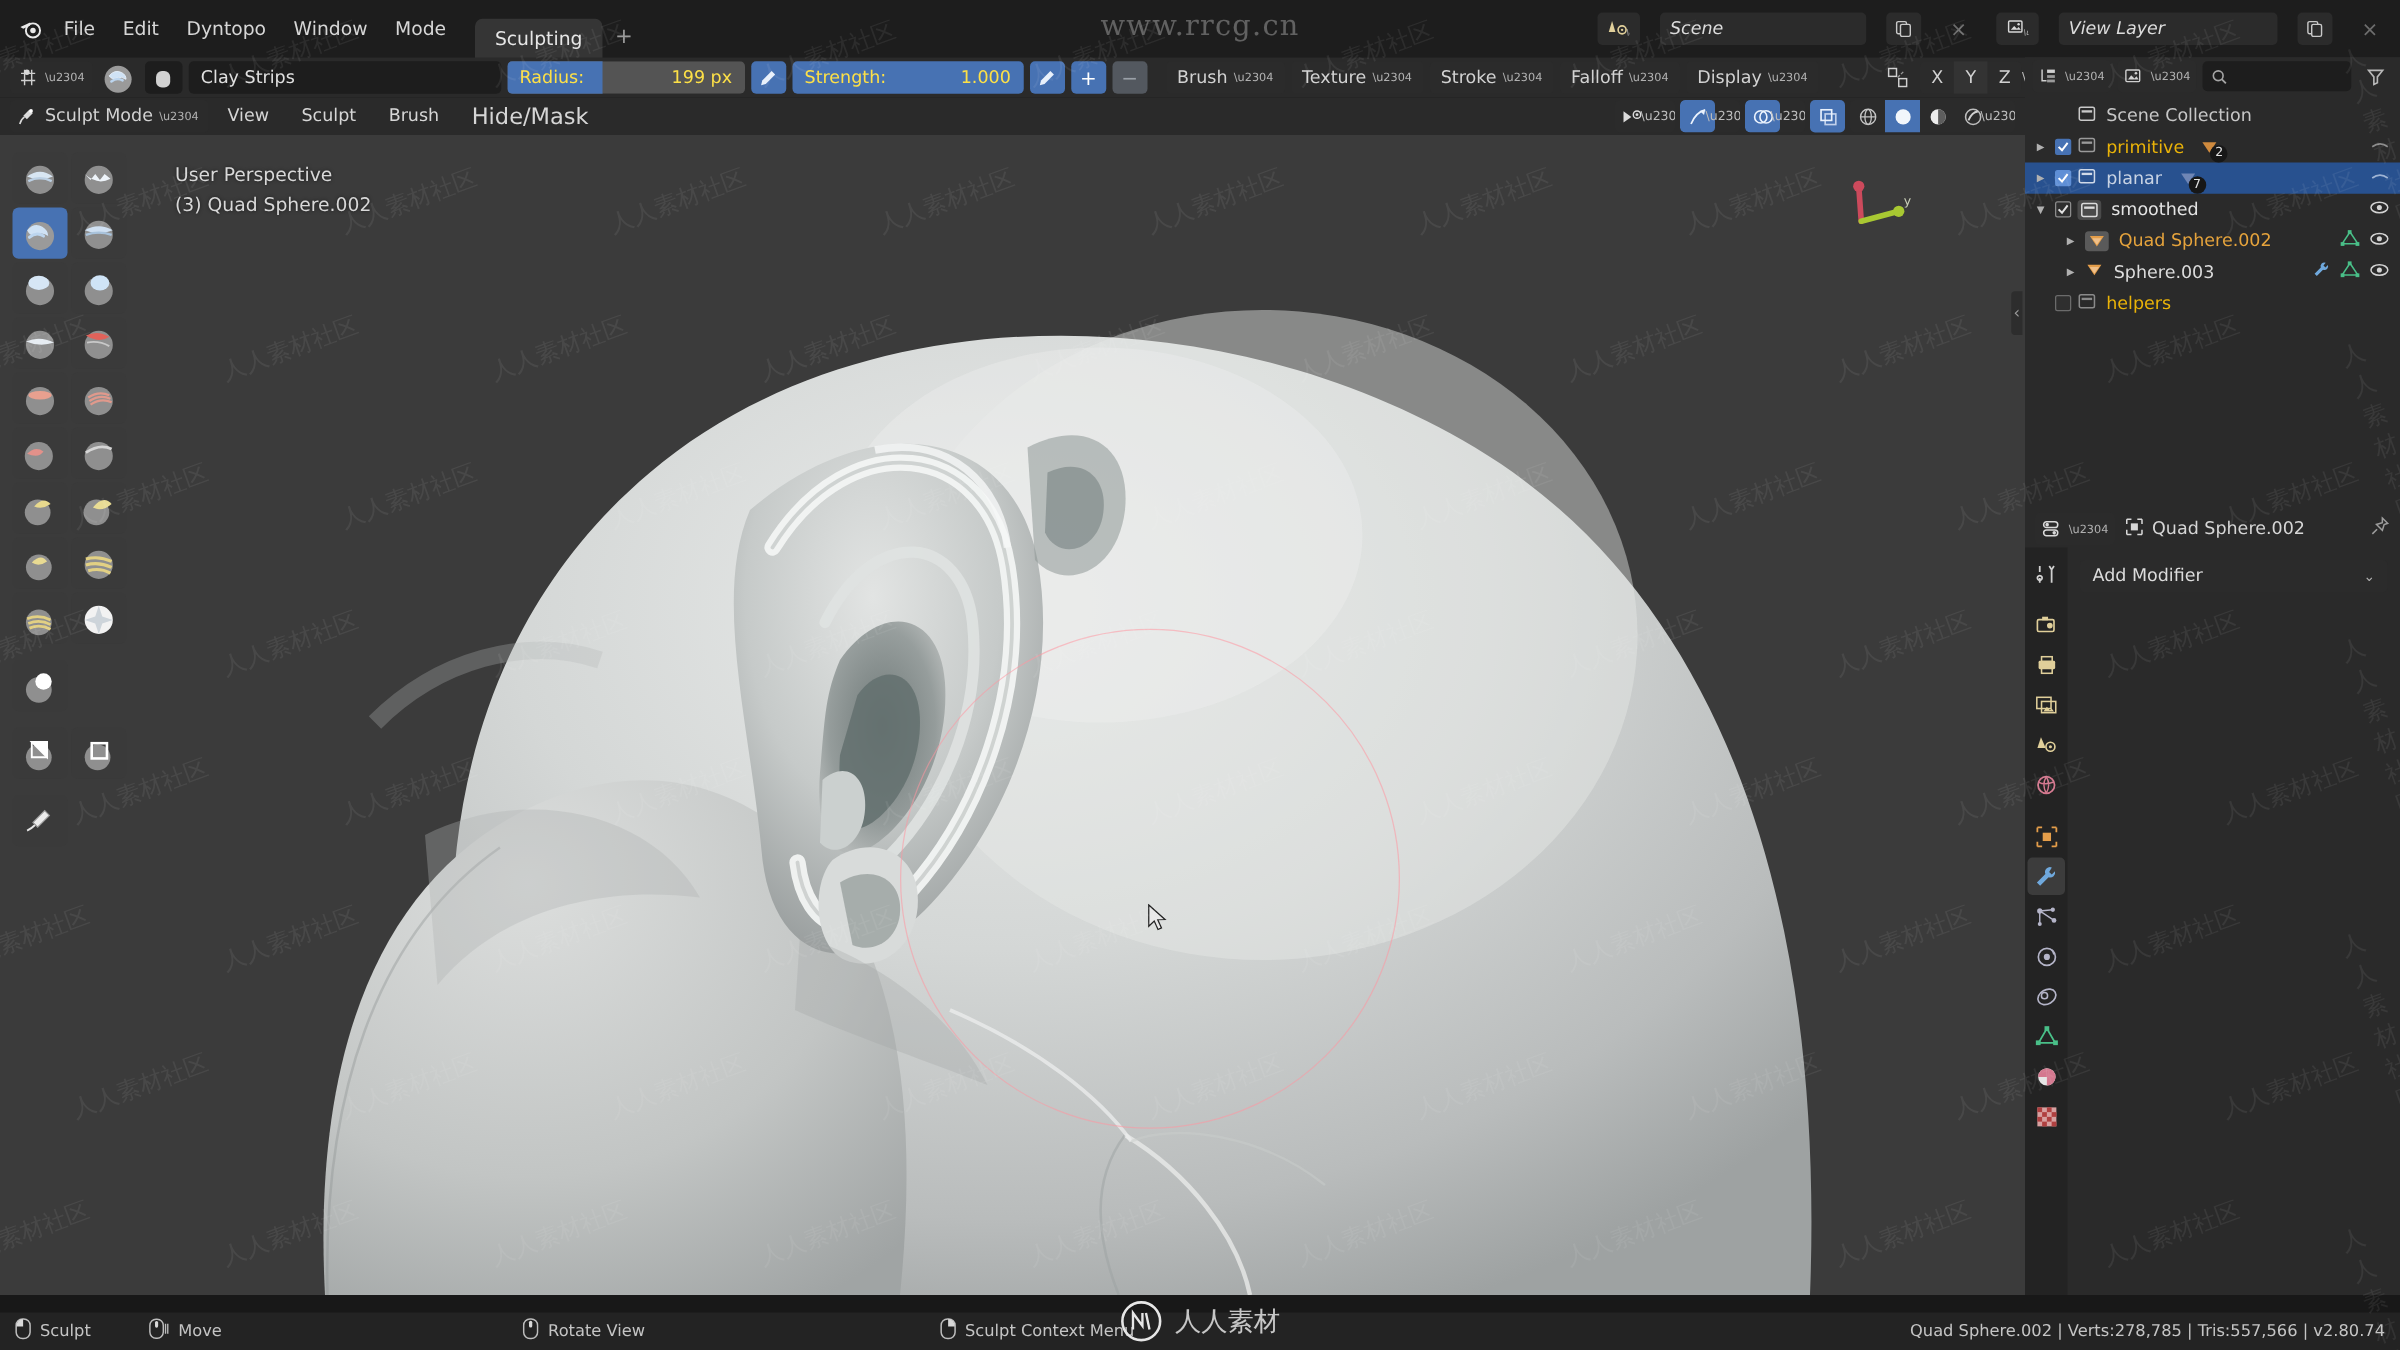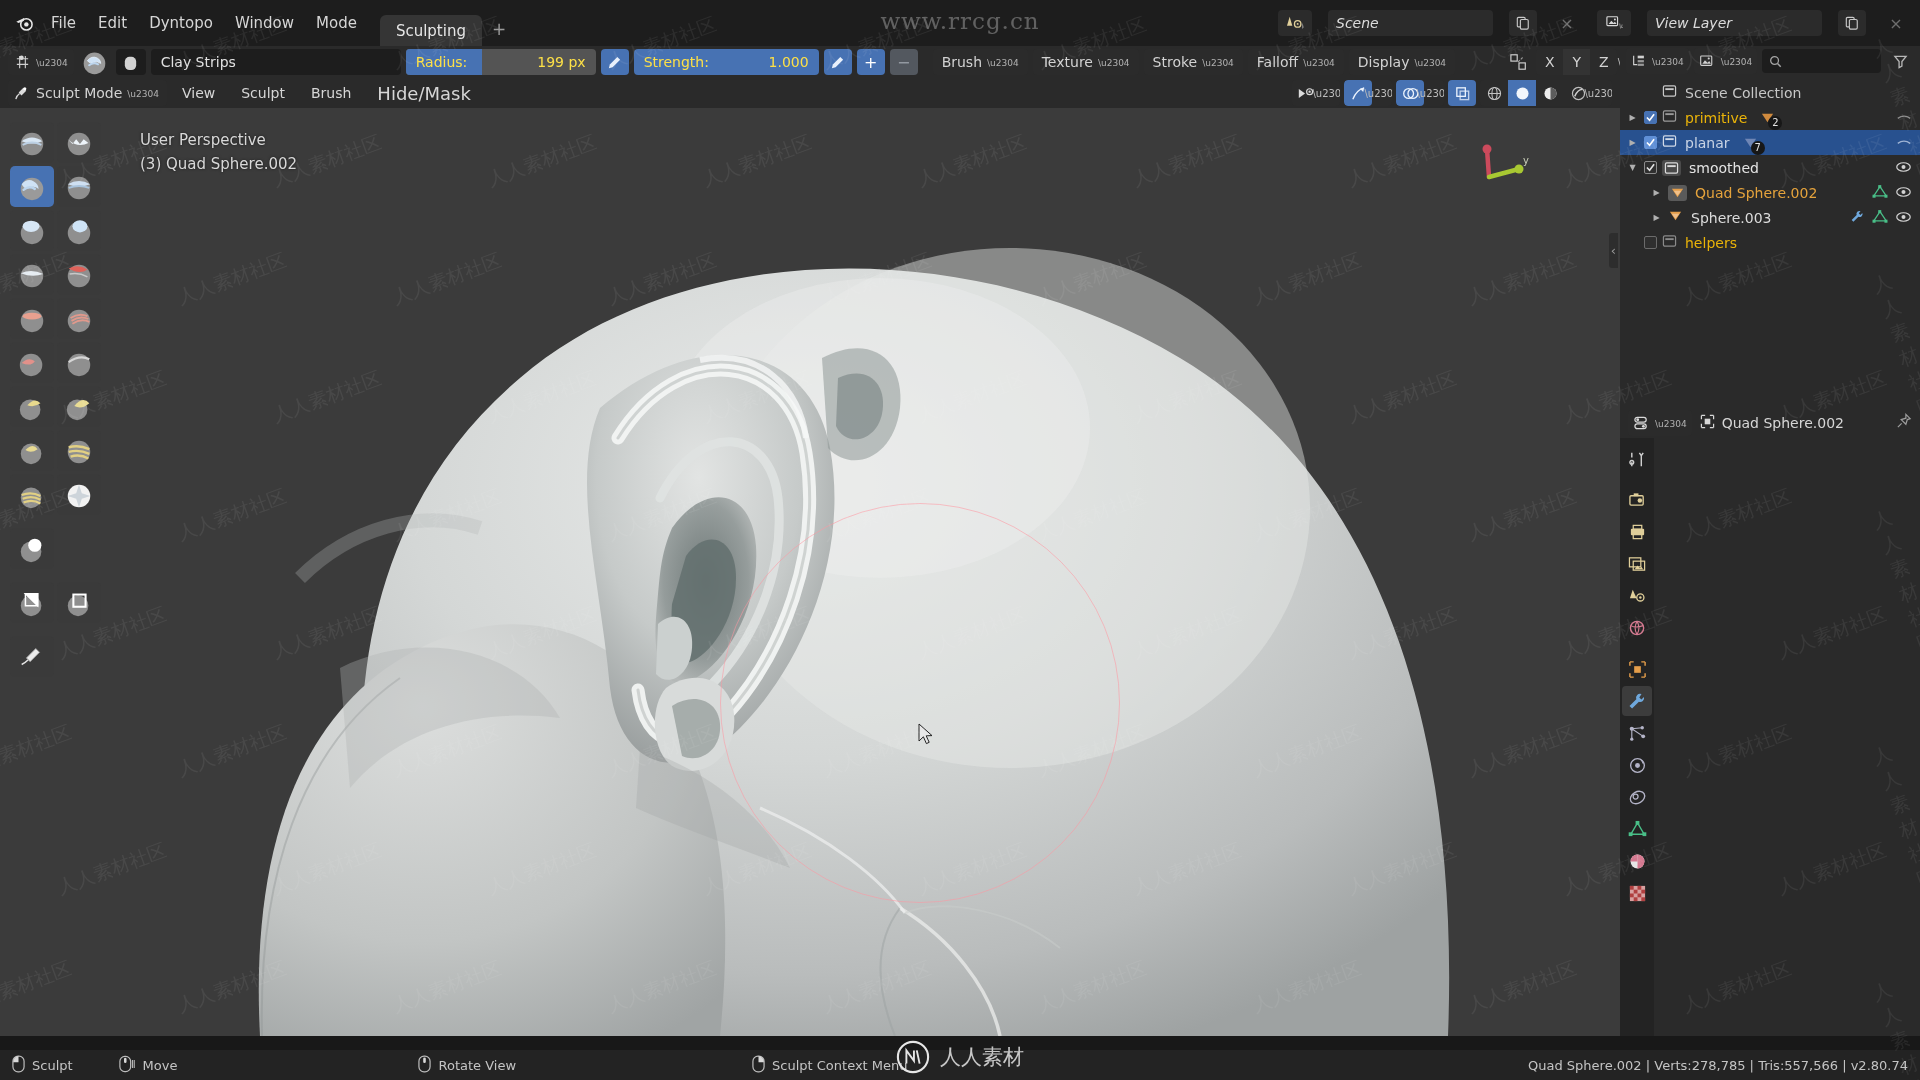--- a/index.html
+++ b/index.html
@@ -980,20 +980,26 @@
                 <rect x="14" y="6" width="4" height="4"></rect>
               <rect x="2" y="10" width="4" height="4"></rect>
                 <rect x="10" y="10" width="4" height="4"></rect>
               <rect x="6" y="14" width="4" height="4"></rect>
                 <rect x="14" y="14" width="4" height="4"></rect>
             </g>
           </svg>
         </div>
       </div>
 
+      <div id="props-content">
+        <div id="add-modifier">
+          <span>Add Modifier</span>
+          <span style="font-size:11px;color:#b6b6b6;">⌄</span>
+        </div>
+      </div>
     </div>
   </div>
 
   <div id="statusbar">
     <div class="kbd">
       <span>
         <svg width="13" height="18" viewBox="0 0 14 19">
             <rect x="1" y="1" width="12" height="17" rx="5.5" fill="none" stroke="#bdbdbd" stroke-width="1.3"></rect>
             <path d="M1.3 7.5 A5.8 5.8 0 0 1 7 1 V7.5 Z" fill="#d9d9d9"></path>
           </svg>

